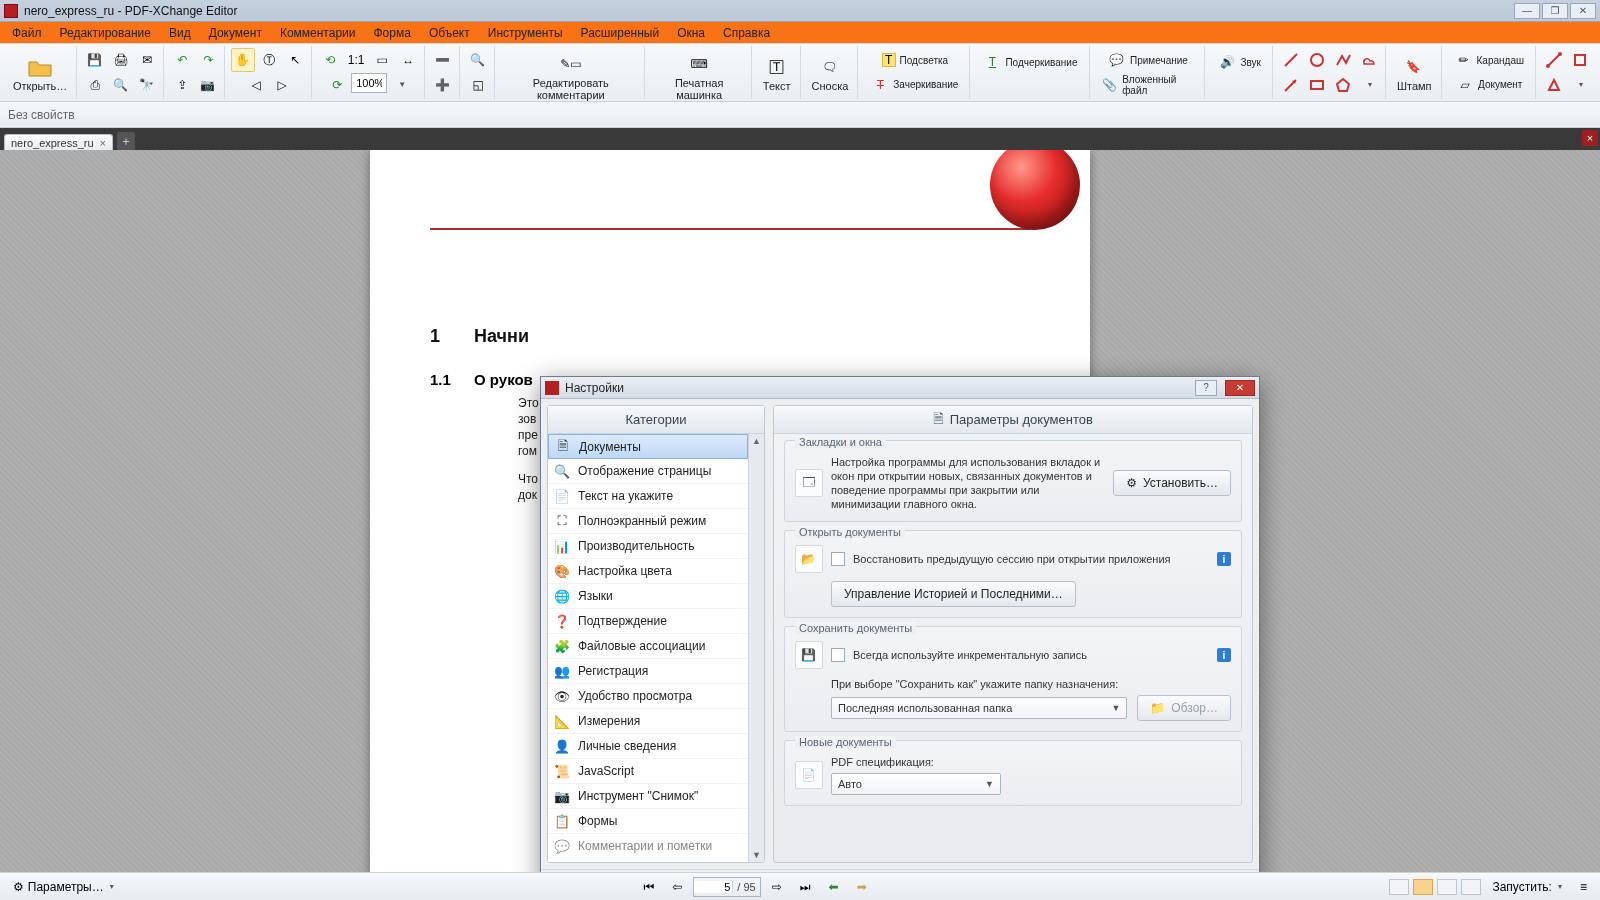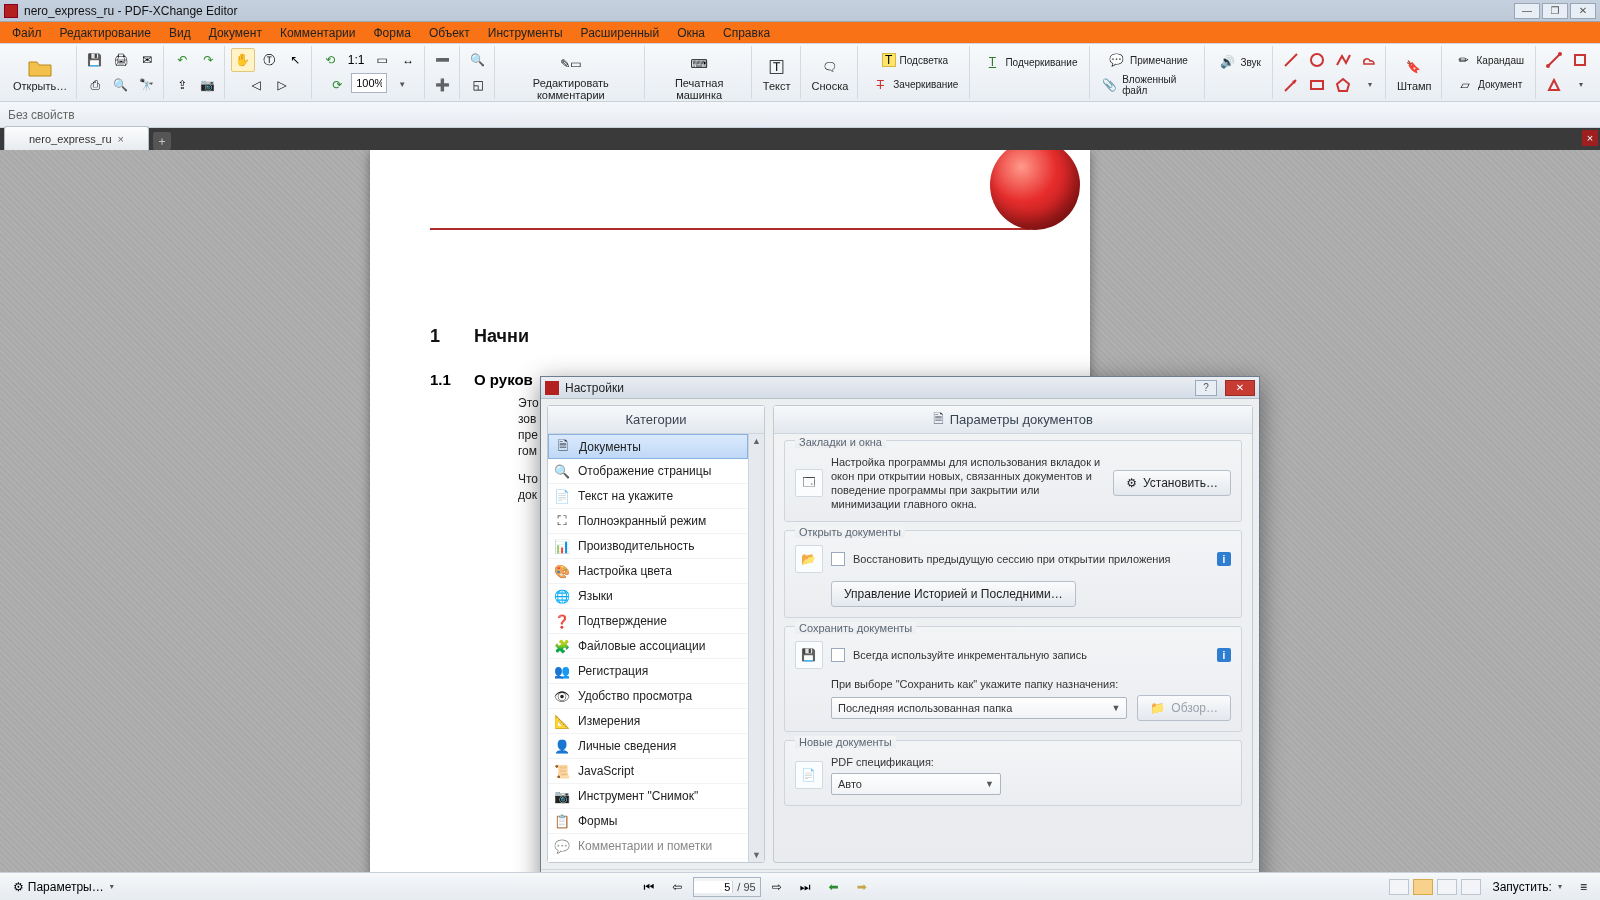--- a/index.html
+++ b/index.html
@@ -29,21 +29,21 @@
 .tbtn-wide span.txt{ font-size:10px; color:#222;}
 .micn{ width:18px; height:18px; display:inline-flex; align-items:center; justify-content:center;}
 .zoomfield{ width:36px; height:20px; border:1px solid #a9b4c2; background:#fff; font-size:11px; padding:0 4px;}
 .drop-arrow{font-size:8px; color:#555; margin-left:2px;}
 
 
 .propbar { height:26px; background: linear-gradient(#f5f7fa,#e7ecf2); border-bottom:1px solid #c9d1db; display:flex; align-items:center; padding:0 8px; color:#666;}
 
 
 .tabstrip { height:22px; background:#3a3a3a; display:flex; align-items:flex-end; position:relative;}
-.tab { height:24px; background: linear-gradient(#fdfdfd,#e7ebef); border:1px solid #b6bfc9; border-bottom:none; border-radius:3px 3px 0 0; padding:0 24px; display:flex; align-items:center; gap:6px; font-size:11px; color:#333; margin-left:4px;}
+.tab { height:16px; background: linear-gradient(#fdfdfd,#e7ebef); border:1px solid #b6bfc9; border-bottom:none; border-radius:3px 3px 0 0; padding:0 6px; display:flex; align-items:center; gap:6px; font-size:11px; color:#333; margin-left:4px;}
 .tab .xclose{ font-size:11px; color:#666; cursor:pointer;}
 .newtab-btn { width:18px; height:18px; margin-left:4px; background:#555; color:#ddd; display:flex; align-items:center; justify-content:center; border-radius:2px;}
 .closebar-x{ position:absolute; right:2px; top:2px; width:16px; height:16px; background:#9e1f1f; color:#fff; display:flex; align-items:center; justify-content:center; font-size:11px;}
 
 
 .docarea { flex:1; background: repeating-linear-gradient(45deg,#b0b0b0 0,#b0b0b0 2px,#a9a9a9 2px,#a9a9a9 4px); position:relative; overflow:hidden;}
 .page { position:absolute; left:370px; top:0; width:720px; height:780px; background:#fff; box-shadow:0 2px 10px rgba(0,0,0,.4);}
 .page-inner{ padding:60px 40px 20px 60px;}
 .nero-ball{ position:absolute; right:10px; top:-10px; width:90px; height:90px; border-radius:50%; background: radial-gradient(circle at 35% 30%, #ff9a8a 0%, #e72d2d 40%, #a31111 100%); box-shadow: inset -6px -10px 16px rgba(0,0,0,.35);}
 .page hr.topline { border:none; border-top:2px solid #b02a2a; margin:0 60px 36px 60px;}

